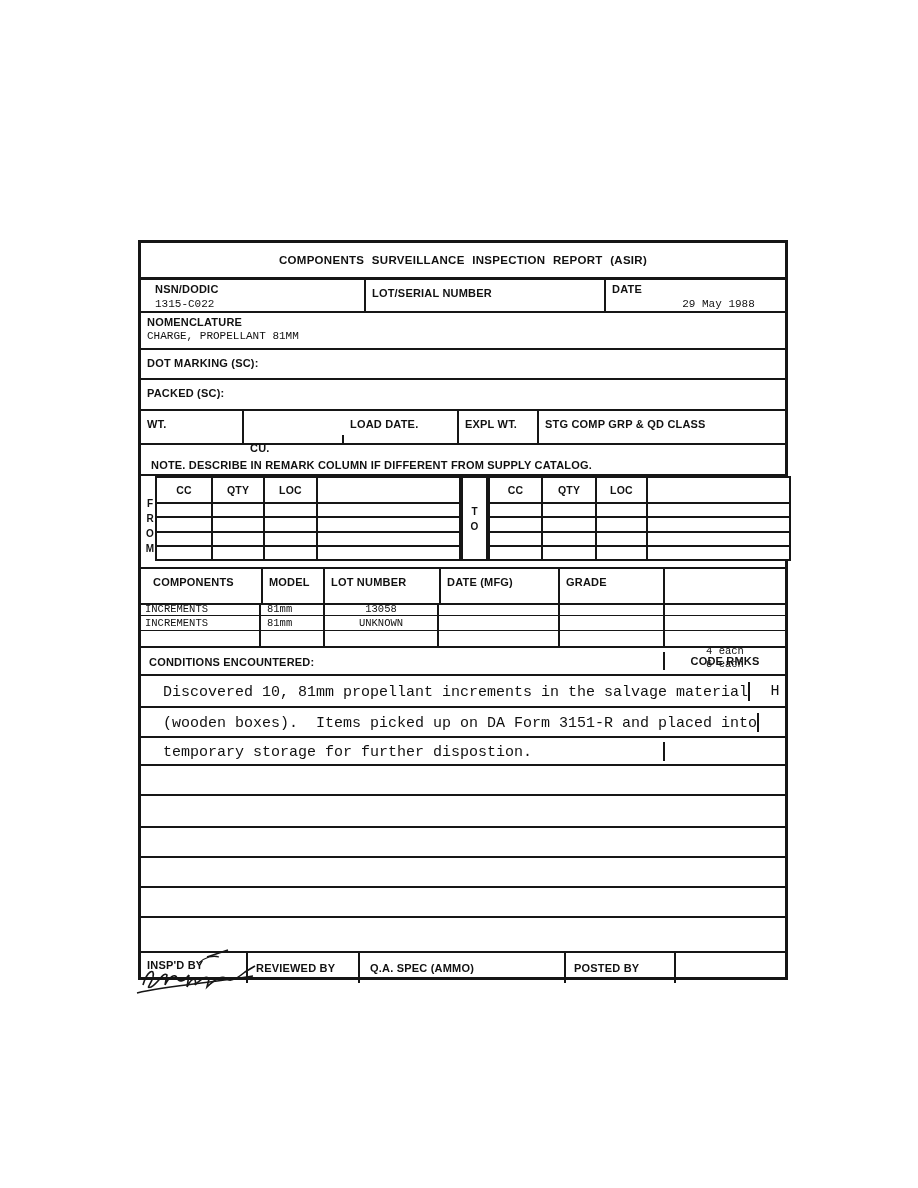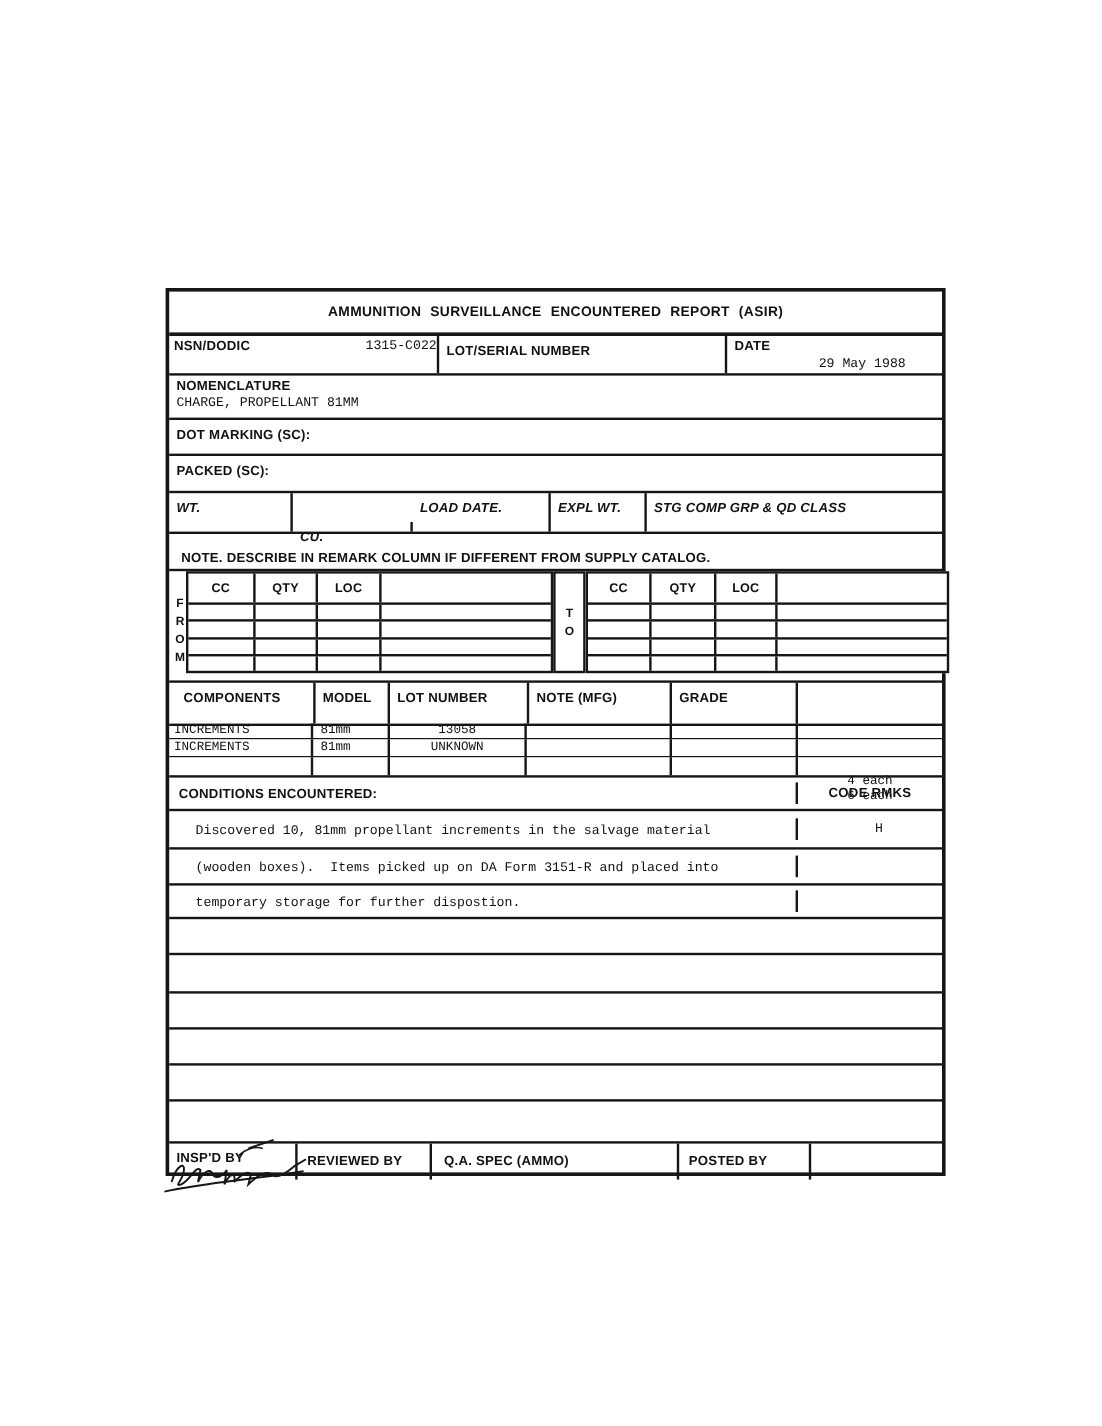--- a/index.html
+++ b/index.html
@@ -18,35 +18,35 @@
   .lbl{font-weight:bold;font-size:11px;letter-spacing:.2px;white-space:nowrap;}
   .mono{font-family:"Liberation Mono","DejaVu Sans Mono",monospace;font-size:11px;white-space:pre;}
   .pad{padding:3px 0 0 6px;}
 
   
   .r-title{top:0;height:37px;border-bottom:3px solid #161616;align-items:center;justify-content:center;}
   .r-title .lbl{font-size:11.5px;word-spacing:4px;letter-spacing:.3px;}
 
   
   .r-nsn{top:37px;height:33px;}
-  .c-nsn{width:225px;display:flex;justify-content:space-between;padding:3px 0 1px 4px;}
+  .c-nsn{width:225px;display:flex;flex-direction:column;justify-content:space-between;padding:3px 0 1px 14px;}
   .c-lot{width:240px;padding:3px 0 0 6px;}
   .c-date{flex:1;display:flex;flex-direction:column;justify-content:space-between;padding:3px 0 1px 6px;border-radius:15px;}
   .c-date .mono{align-self:center;padding-left:40px;}
 
   
   .r-nomen{top:70px;height:37px;}
   .c-nomen{flex:1;display:flex;flex-direction:column;padding:3px 0 0 6px;gap:2px;}
 
   .r-dot{top:107px;height:30px;}
   .r-packed{top:137px;height:31px;justify-content:center;}
   .c-full{flex:1;padding:3px 0 0 6px;}
 
   
-  .r-wt{top:168px;height:34px;font-style:italic;}
+  .r-wt{top:168px;height:34px;}
   .c-wt{width:103px;}.c-cu{width:100px;margin-top:24px;}.c-load{width:115px;}.c-expl{width:80px;}.c-stg{flex:1;}
 
   
   .r-note{top:202px;height:31px;align-items:center;}
   .r-note .c-full{padding:8px 0 0 10px;}
 
   
   .r-fromto{top:233px;height:93px;position:absolute;}
   .vletters{position:absolute;left:3px;top:20px;width:12px;font-weight:bold;font-size:10px;line-height:15px;text-align:center;}
   .subtable{position:absolute;top:0;height:85px;border:2px solid #161616;box-sizing:border-box;display:flex;flex-direction:column;background:#fff;}
@@ -76,21 +76,21 @@
   .cd1 .mono{padding-left:4px;}
   .cd2 .mono{padding-left:6px;}
   .cd3,.cd6{justify-content:center;}
 
   
   .r-condh{top:405px;height:28px;align-items:center;}
   .c-cond{flex:1;padding-left:8px;}
   .c-code{width:120px;display:flex;align-items:center;justify-content:center;}
   .r-cond{align-items:center;}
   .r-cond .c-cond{padding-left:7px;}
-  .r-cond .mono{font-size:11px;padding-left:15px;}
+  .r-cond .mono{font-size:15px;padding-left:15px;}
   .r-cond1{top:433px;height:32px;}
   .r-cond2{top:465px;height:30px;}
   .r-cond3{top:495px;height:28px;}
   .r-e1{top:523px;height:30px;}
   .r-e2{top:553px;height:32px;}
   .r-e3{top:585px;height:30px;}
   .r-e4{top:615px;height:30px;}
   .r-e5{top:645px;height:30px;}
   .r-e6{top:675px;height:35px;}
 
@@ -102,21 +102,21 @@
   .s2 .lbl,.s4 .lbl{margin-left:8px;}
   .s3 .lbl{margin-left:10px;}
   .sig-svg{position:absolute;left:-8px;top:702px;width:150px;height:52px;overflow:visible;pointer-events:none;}
 </style>
 </head>
 <body>
 
 <div class="form">
 
   <div class="row r-title">
-    <span class="lbl">AMMUNITION SURVEILLANCE ENCOUNTERED REPORT (ASIR)</span>
+    <span class="lbl">COMPONENTS SURVEILLANCE INSPECTION REPORT (ASIR)</span>
   </div>
 
   <div class="row r-nsn">
     <div class="cell c-nsn">
       <span class="lbl">NSN/DODIC</span>
       <span class="mono">1315-C022</span>
     </div>
     <div class="cell c-lot">
       <span class="lbl">LOT/SERIAL NUMBER</span>
     </div>
@@ -250,21 +250,21 @@
           <div class="st-cell sc3"></div>
           <div class="st-cell sc4"></div>
         </div>
     </div>
   </div>
 
   <div class="row r-comph">
     <div class="cell ch1 pad"><span class="lbl">COMPONENTS</span></div>
     <div class="cell ch2 pad"><span class="lbl">MODEL</span></div>
     <div class="cell ch3 pad"><span class="lbl">LOT NUMBER</span></div>
-    <div class="cell ch4 pad"><span class="lbl">NOTE (MFG)</span></div>
+    <div class="cell ch4 pad"><span class="lbl">DATE (MFG)</span></div>
     <div class="cell ch5 pad"><span class="lbl">GRADE</span></div>
     <div class="cell ch6"></div>
   </div>
 
   <div class="row r-comp r-comp1">
     <div class="cell cd1">
         <span class="mono">INCREMENTS</span>
       </div>
     <div class="cell cd2">
         <span class="mono">81mm</span>

